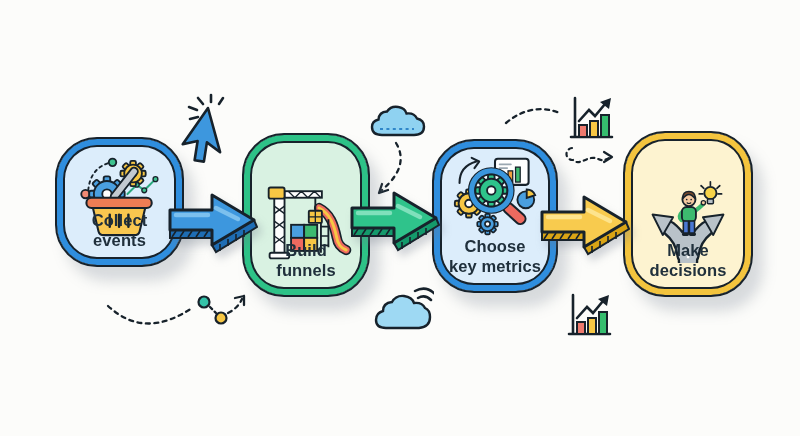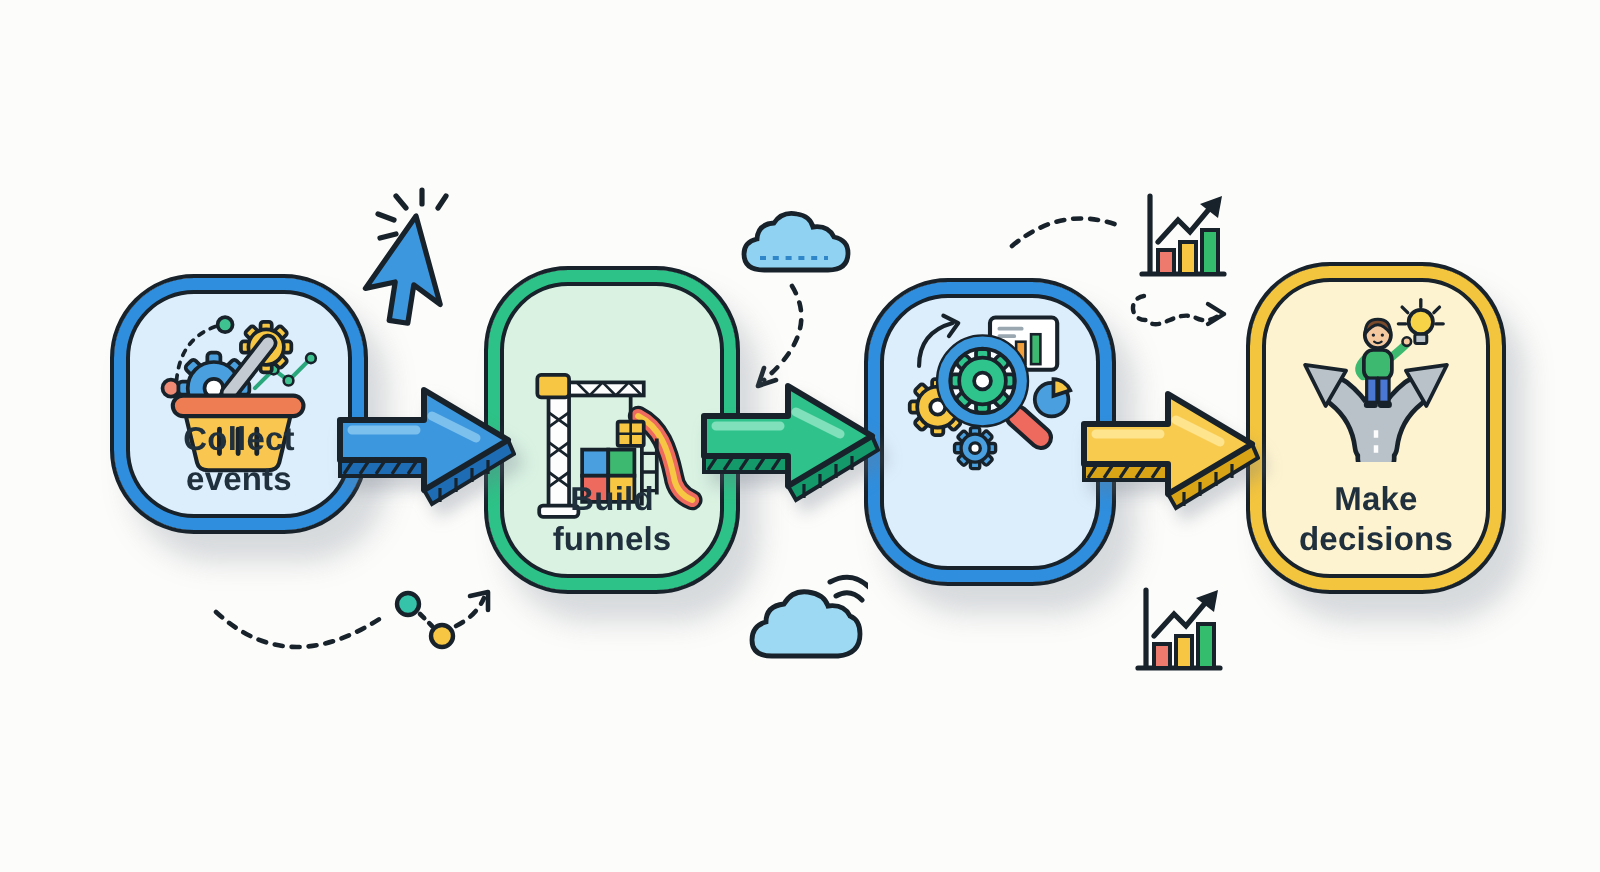--- a/index.html
+++ b/index.html
@@ -12,21 +12,21 @@
     position:absolute; border-radius:42px;
     border:2.5px solid #17222b;
     display:flex; flex-direction:column; align-items:center;
     box-sizing:border-box; padding-top:14px;
   }
   .card-blue{ background:#dcedfb;
     box-shadow: inset 0 0 0 6px #2f8ede, inset 0 0 0 8px #17222b, 10px 14px 14px rgba(120,128,142,.28);}
   .card-green{ background:#d9f2e2;
     box-shadow: inset 0 0 0 6px #2dc287, inset 0 0 0 8px #17222b, 10px 14px 14px rgba(120,128,142,.28); justify-content: center;}
   .card-yellow{ background:#fdf3d0;
-    box-shadow: inset 0 0 0 6px #f3c43e, inset 0 0 0 8px #17222b, 10px 14px 14px rgba(120,128,142,.28);}
+    box-shadow: inset 0 0 0 6px #f3c43e, inset 0 0 0 8px #17222b, 10px 14px 14px rgba(120,128,142,.28); justify-content: center;}
   .label{
     position:absolute; left:0; right:0; bottom:15px;
     text-align:center; font-weight:700; font-size:16.5px; line-height:1.18;
     color:#20303c; white-space:pre-line; letter-spacing:.1px;
   }
   .abs{position:absolute;}
   .flow-arrow{filter:drop-shadow(4px 6px 4px rgba(110,120,135,.30));}
 </style>
 </head>
 <body>
@@ -221,20 +221,22 @@
           <rect x="-3.5" y="-17" width="7" height="7" rx="1.8" transform="rotate(135)"></rect>
           <rect x="-3.5" y="-17" width="7" height="7" rx="1.8" transform="rotate(180)"></rect>
           <rect x="-3.5" y="-17" width="7" height="7" rx="1.8" transform="rotate(225)"></rect>
           <rect x="-3.5" y="-17" width="7" height="7" rx="1.8" transform="rotate(270)"></rect>
           <rect x="-3.5" y="-17" width="7" height="7" rx="1.8" transform="rotate(315)"></rect>
           <circle r="12.5"></circle>
         </g>
         <circle r="4.5" fill="#ffffff" stroke="#17222b" stroke-width="2"></circle>
       </g>
     </svg>
+    <div class="label">Choose
+key metrics</div>
   </div>
 
   <div class="card card-yellow" style="left:623px;top:131px;width:130px;height:166px">
     <svg width="94" height="84" viewBox="0 0 100 90">
       <path d="M46,82 Q44,64 30,53" fill="none" stroke="#17222b" stroke-width="17" stroke-linecap="round"></path>
       <path d="M54,82 Q56,64 70,53" fill="none" stroke="#17222b" stroke-width="17" stroke-linecap="round"></path>
       <path d="M50,88 V64" stroke="#17222b" stroke-width="22" stroke-linecap="round"></path>
       <path d="M46,82 Q44,64 30,53" fill="none" stroke="#b9c2c9" stroke-width="12" stroke-linecap="round"></path>
       <path d="M54,82 Q56,64 70,53" fill="none" stroke="#b9c2c9" stroke-width="12" stroke-linecap="round"></path>
       <path d="M50,88 V64" stroke="#b9c2c9" stroke-width="17" stroke-linecap="round"></path>

